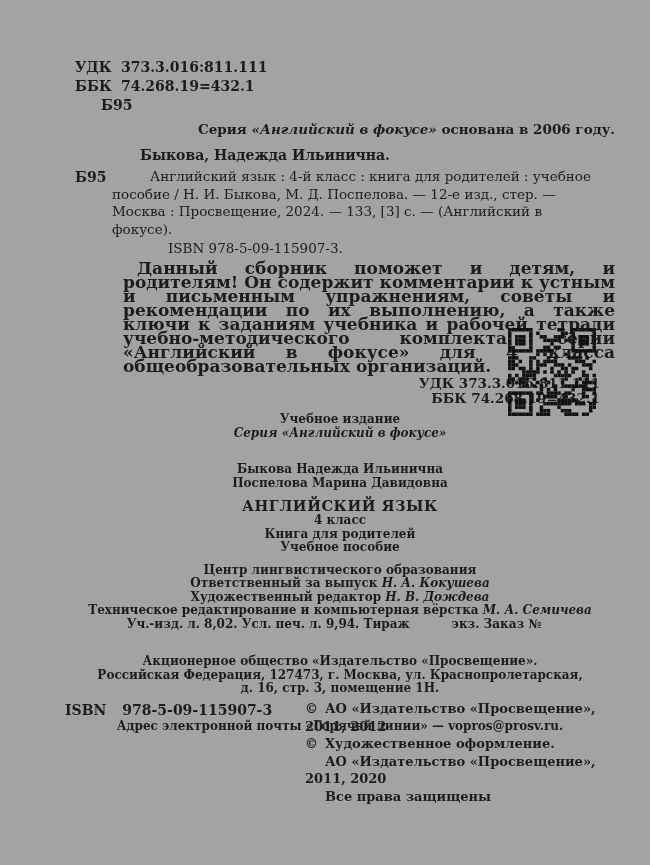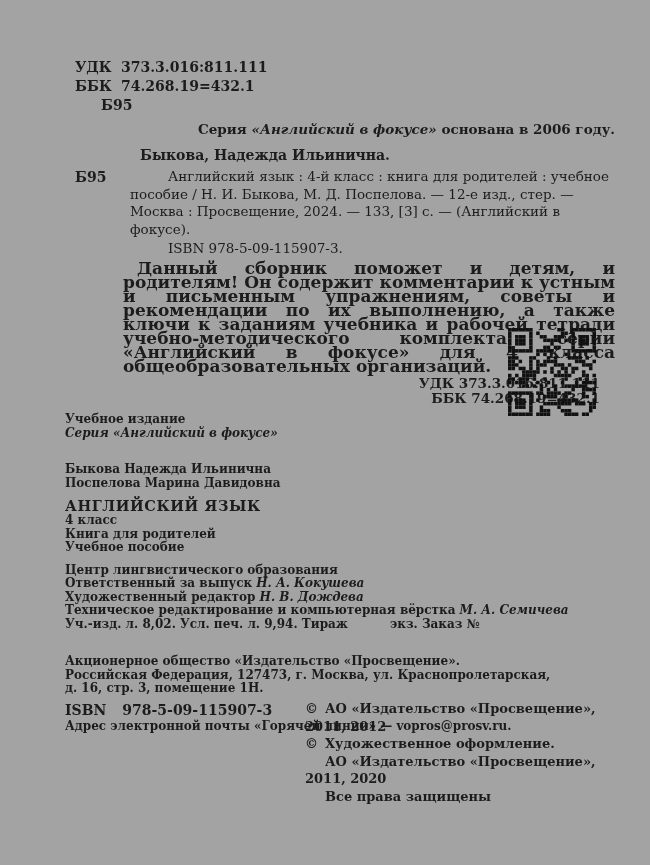--- a/index.html
+++ b/index.html
@@ -18,30 +18,30 @@
   .codes-top .row { padding-left: 10px; }
   .code-label { display: inline-block; min-width: 46px; }
   .codes-top .b95 { padding-left: 36px; }
   
   .series-note { text-align: right; font-size: 13.5px; font-weight: 700; margin-top: 5px; line-height: 18px; }
   .series-note i { font-style: italic; }
   
   .card-author { font-weight: 700; font-size: 14px; margin: 8px 0 3px 75px; line-height: 19px; }
   .card-body { position: relative; }
   .card-index { position: absolute; left: 10px; top: 1px; font-weight: 700; font-size: 14px; }
-  .card-desc { margin-left: 65px; width: 482px; font-size: 13.5px; line-height: 17.5px; text-indent: 38px; }
+  .card-desc { margin-left: 47px; width: 482px; font-size: 13.5px; line-height: 17.5px; text-indent: 38px; }
   .card-isbn { margin-left: 103px; font-size: 13.5px; line-height: 18px; margin-top: 1px; }
   .card-annotation {
     margin-top: 4px; margin-left: 58px; width: 492px;
     font-size: 17px; line-height: 14px; font-weight: 700;
     text-align: justify; text-indent: 14px;
   }
   .codes-right { text-align: right; margin-right: 15px; font-weight: 700; font-size: 13.5px; line-height: 15px; margin-top: 3px; }
   
-  .imprint { font-weight: 700; font-size: 12px; line-height: 13.5px; margin-top: 7px; }
+  .imprint { text-align: center; font-weight: 700; font-size: 12px; line-height: 13.5px; margin-top: 7px; }
   .imprint .ln { min-height: 13.5px; }
   .imprint .gap-lg { margin-top: 23px; }
   .imprint .gap-md { margin-top: 9px; }
   .imprint .gap-sm { margin-top: 24px; }
   .imprint .book-title { font-size: 14.5px; line-height: 16px; letter-spacing: 0.6px; margin-top: 8px; }
   .imprint i { font-style: italic; }
   .spacer-40 { display: inline-block; width: 42px; }
   .spacer-12 { display: inline-block; width: 12px; }
   
   .qr { position: absolute; left: 508px; top: 328px; width: 88px; height: 88px; }

